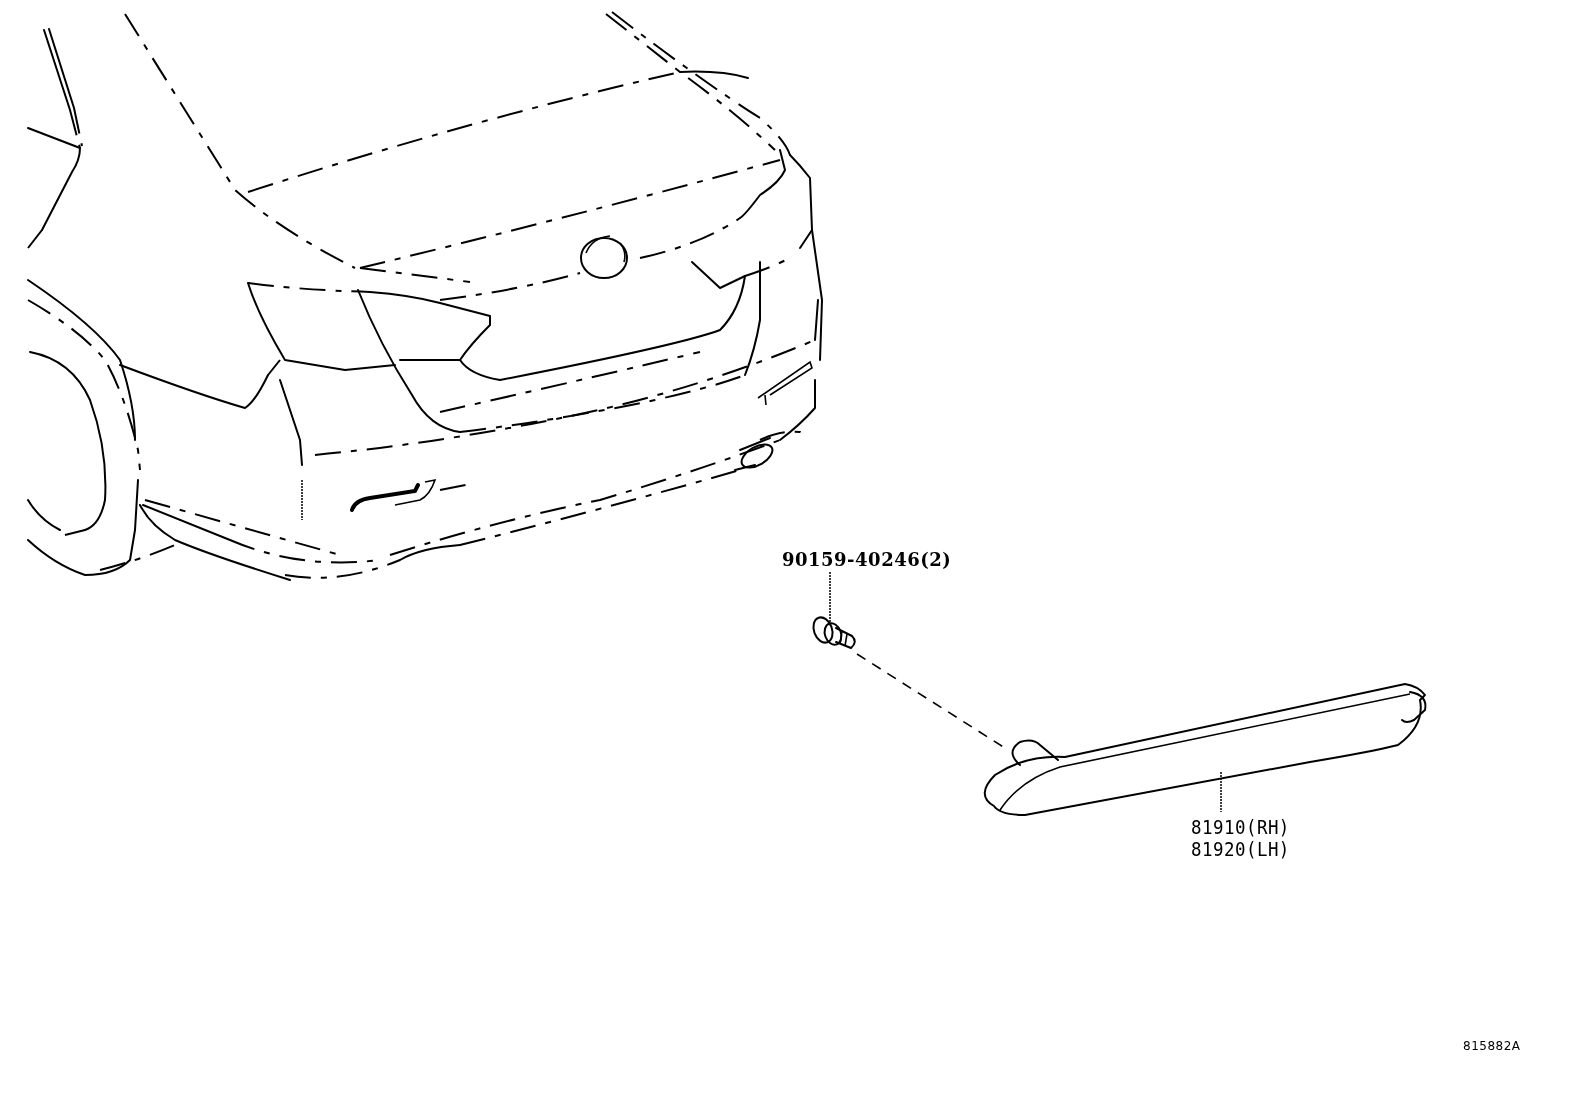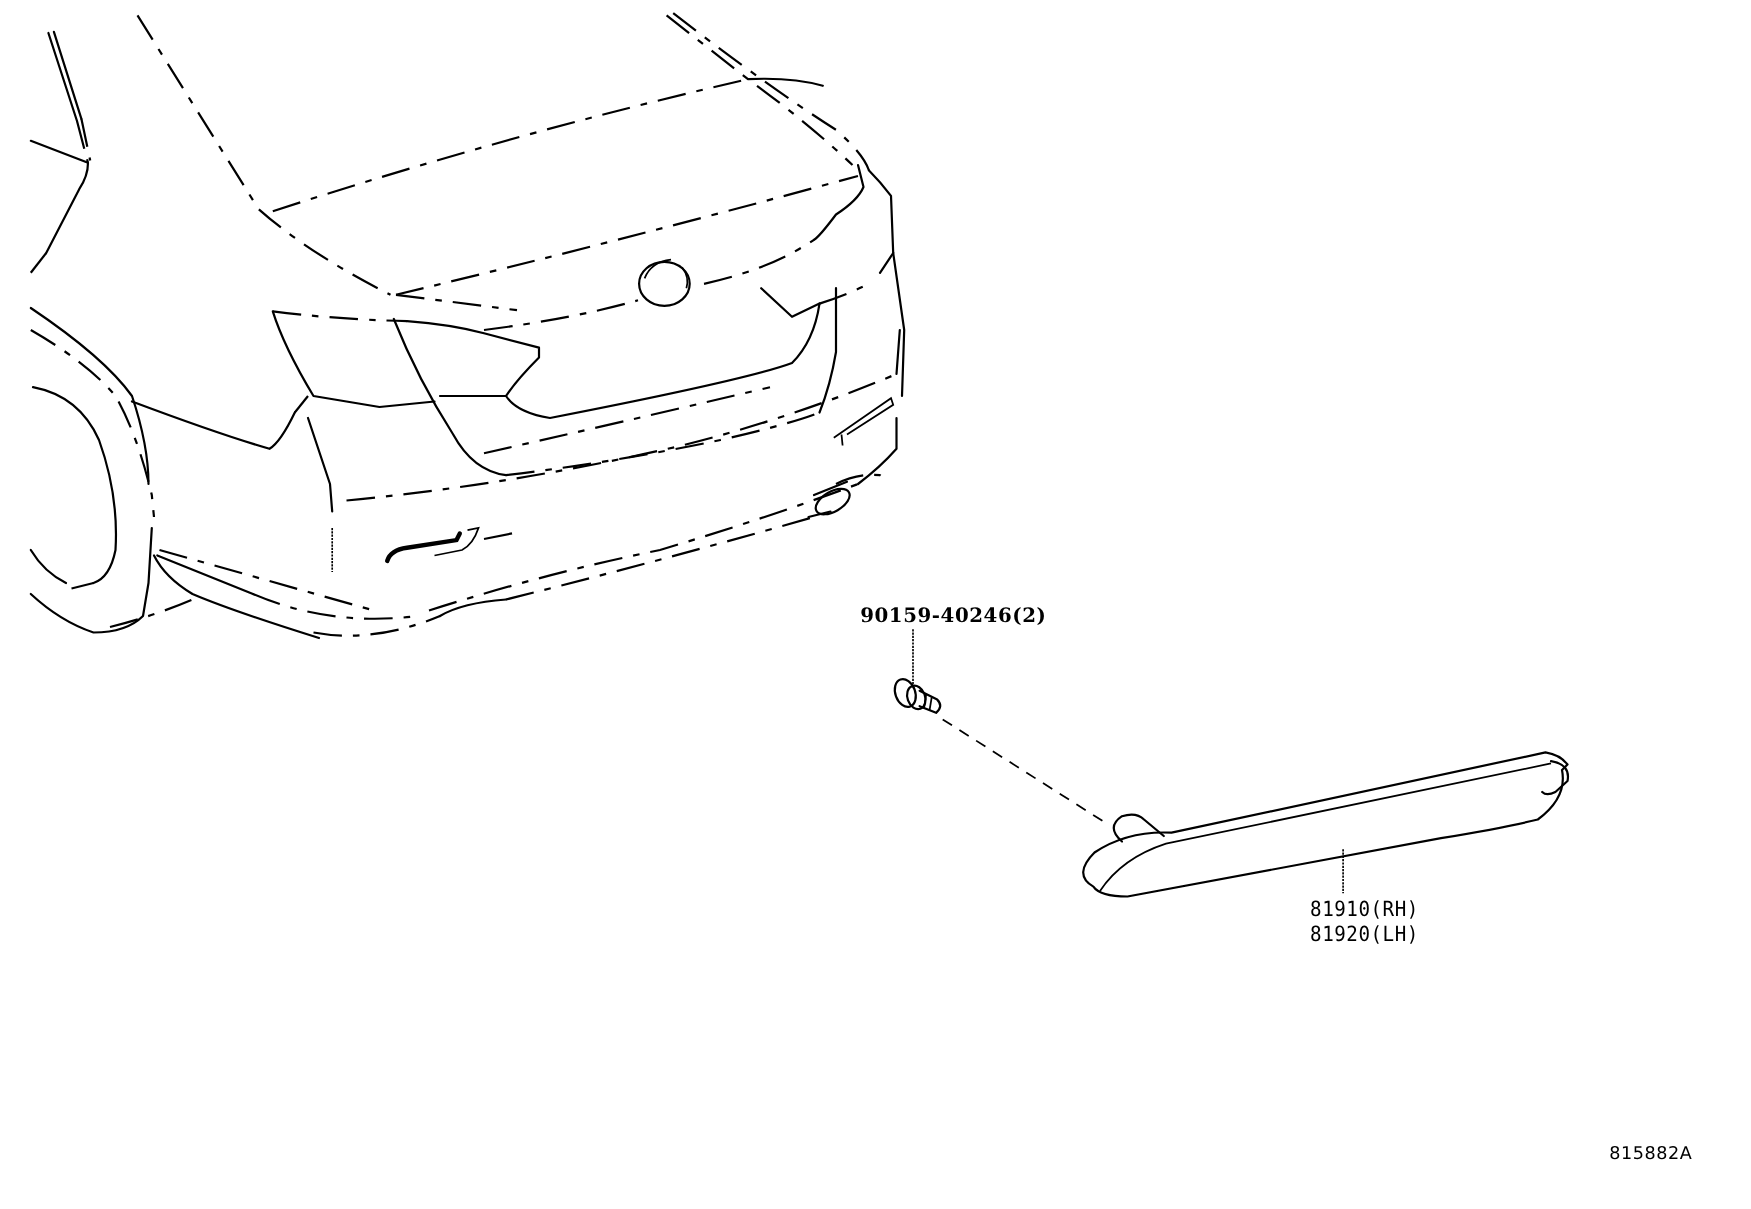--- a/index.html
+++ b/index.html
@@ -6,21 +6,21 @@
     body { width: 1592px; height: 1099px; position: relative; overflow: hidden; font-family: "Liberation Sans", sans-serif; }
     #canvas { position: absolute; left: 0; top: 0; width: 1592px; height: 1099px; }
     svg .solid { fill: none; stroke: #000; stroke-width: 2; stroke-linecap: round; stroke-linejoin: round; }
     svg .dash { fill: none; stroke: #000; stroke-width: 2; stroke-dasharray: 26 10 6 10; stroke-linecap: butt; }
     svg .thin { fill: none; stroke: #000; stroke-width: 1.6; }
     svg .thick { fill: none; stroke: #000; stroke-width: 4; stroke-linecap: round; }
     svg .leader { fill: none; stroke: #000; stroke-width: 1.5; stroke-dasharray: 2 1; }
     .label { position: absolute; font-family: "DejaVu Serif", "Liberation Serif", serif; font-weight: bold; color: #000; white-space: nowrap; letter-spacing: 0.5px; }
     .label.part-bolt { left: 782px; top: 549px; font-size: 18px; }
     .label.part-reflector { left: 1191px; top: 816px; font-size: 19px; line-height: 22px; font-weight: normal; font-family: "DejaVu Sans Mono", "Liberation Mono", monospace; transform: scaleX(0.92); transform-origin: left top; }
-    .label.figure-id { left: 1463px; top: 1039px; font-size: 16px; font-weight: normal; font-family: "DejaVu Sans", sans-serif; }
+    .label.figure-id { left: 1463px; top: 1039px; font-size: 12px; font-weight: normal; font-family: "DejaVu Sans", sans-serif; }
   </style>
 </head>
 <body>
 
 <div id="canvas">
   <svg width="1592" height="1099" viewBox="0 0 1592 1099">
 
     <g>
 
       <path class="solid" d="M44 30 L70 110"></path>

